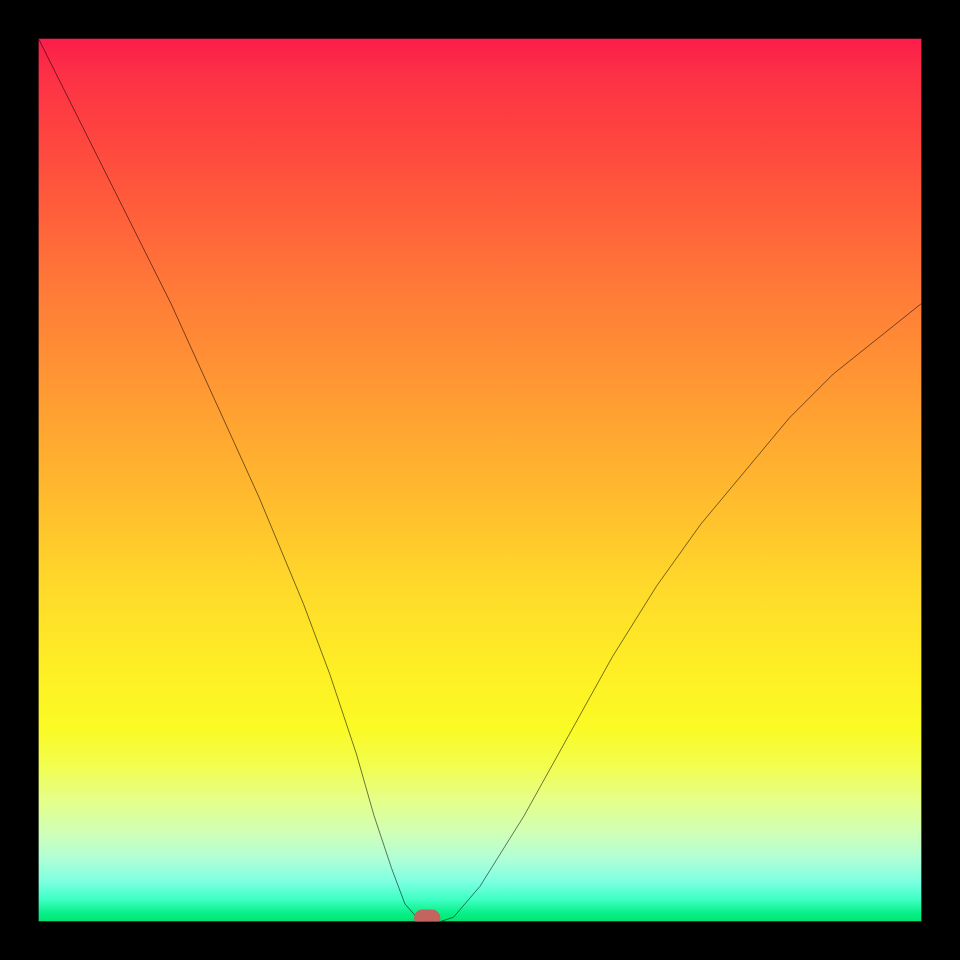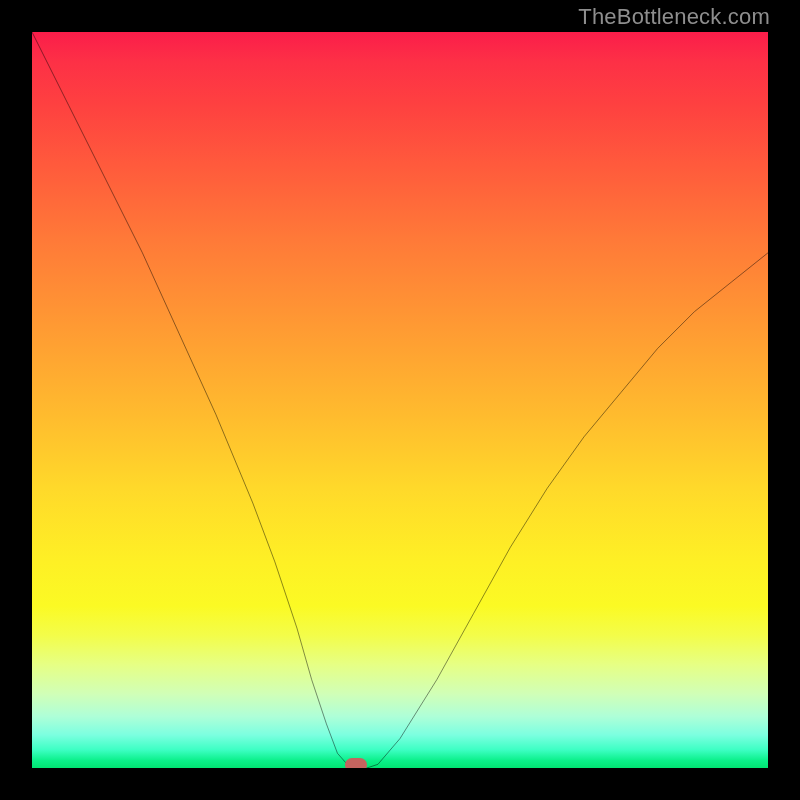--- a/index.html
+++ b/index.html
@@ -34,14 +34,13 @@
 <body>
 
 <div class="frame">
   <div class="plot">
     <div class="grad"></div>
     <svg class="curve" viewBox="0 0 100 100" preserveAspectRatio="none">
       <path id="curve-path" fill="none" stroke="#000" stroke-width="0.45" vector-effect="non-scaling-stroke" stroke-linecap="round" stroke-linejoin="round" d="M0.00 0.00 L5.00 10.00 L10.00 20.00 L15.00 30.00 L20.00 41.00 L25.00 52.00 L30.00 64.00 L33.00 72.00 L36.00 81.00 L38.00 88.00 L40.00 94.00 L41.50 98.00 L43.00 99.70 L44.00 100.00 L45.50 100.00 L47.00 99.50 L50.00 96.00 L55.00 88.00 L60.00 79.00 L65.00 70.00 L70.00 62.00 L75.00 55.00 L80.00 49.00 L85.00 43.00 L90.00 38.00 L95.00 34.00 L100.00 30.00"></path>
     </svg>
     <div class="marker" id="marker" style="left: 323.84px; top: 733.056px; background: rgb(196, 100, 95);"></div>
   </div>
-  <div class="watermark">TheBottleneck.com</div>
 </div>
 
 </body></html>

